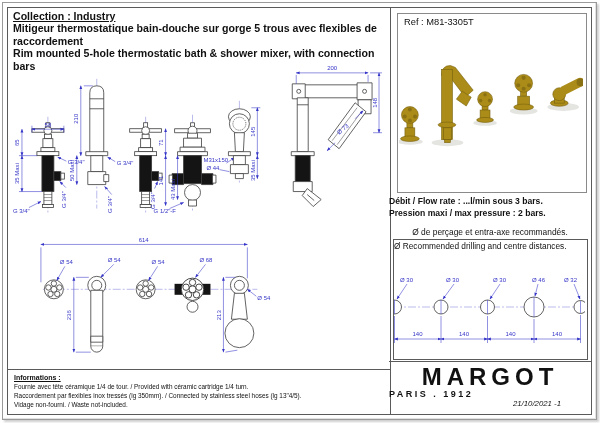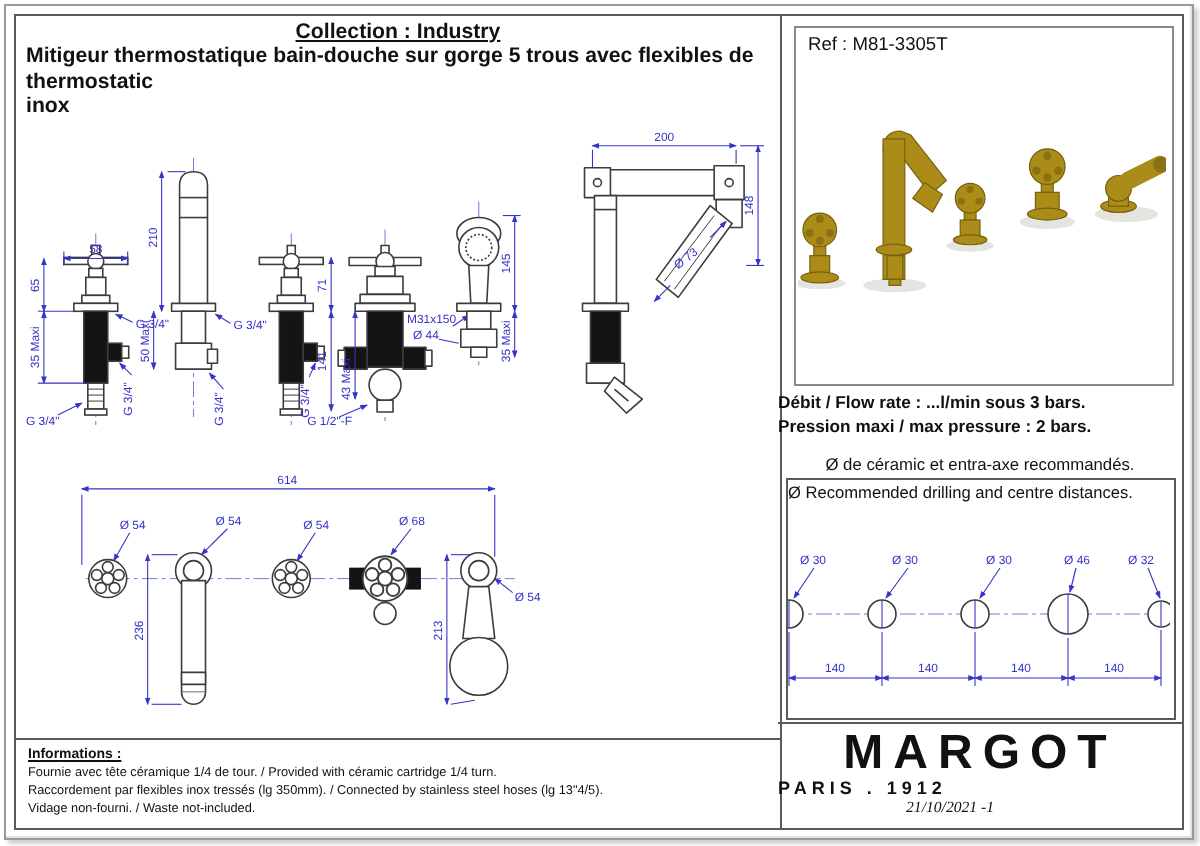--- a/index.html
+++ b/index.html
@@ -1,55 +1,56 @@
 <!DOCTYPE html>
 <html><head>
 <meta charset="utf-8">
 <style>
   html,body{margin:0;padding:0;}
   body{width:600px;height:423px;position:relative;background:#fff;font-family:"Liberation Sans",sans-serif;color:#111;}
   .frame{position:absolute;left:2px;top:2px;width:593px;height:416px;border:1px solid #9a9a9a;background:#fff;box-shadow:2px 2px 2px #cfcfcf, inset -1px -1px 0 #e2e2e2;}
   .left-col{position:absolute;left:4px;top:4px;width:382px;height:406px;border:1px solid #5a5a5a;}
   .right-col{position:absolute;left:386px;top:4px;width:202px;height:406px;border:1px solid #5a5a5a;border-left:0;}
   .title-block{padding:2px 5px 0 5px;font-size:10.6px;font-weight:bold;line-height:12.4px;}
-  .u{text-decoration:underline;text-align:center;}
+  .u{text-decoration:underline;}
   .dwg{position:absolute;left:0;top:49px;width:382px;height:316px;}
   .info{position:absolute;left:0;right:0;bottom:0;height:41px;border-top:1px solid #5a5a5a;padding:3px 6px 0 6px;font-size:6.4px;line-height:9px;}
   .info-h{font-weight:bold;text-decoration:underline;font-size:7px;}
   .ref-box{position:absolute;left:8px;top:5px;width:188px;height:178px;border:1px solid #8a8a8a;}
   .ref-label{padding:3px 6px;font-size:9.3px;}
   .product-svg{position:absolute;left:1px;top:22px;width:184px;height:152px;}
   .flow{position:absolute;top:188px;left:0;width:100%;font-size:8.6px;font-weight:bold;line-height:11.5px;}
   .fr-line{position:absolute;top:219px;left:0;width:100%;text-align:center;font-size:8.4px;}
   .drill-box{position:absolute;top:231px;left:4px;width:193px;height:119px;border:1px solid #5a5a5a;}
   .drill-en{font-size:8.3px;padding-top:1px;}
   .drill-svg{position:absolute;left:0;top:17px;width:191px;height:96px;}
   .brand{position:absolute;left:0;right:0;bottom:1px;height:51px;border-top:1px solid #5a5a5a;}
   .brand-name{text-align:center;font-size:24px;font-weight:bold;letter-spacing:5px;line-height:25px;margin-top:2px;}
   .brand-sub{font-size:9px;font-weight:bold;letter-spacing:2.5px;}
-  .brand-date{text-align:center;font-size:7.8px;font-style:italic;padding-right:30px;font-family:Liberation Serif, serif;}
+  .brand-date{text-align:right;font-size:7.8px;font-style:italic;padding-right:30px;}
   svg text{font-family:"Liberation Sans",sans-serif;font-size:6px;fill:#3535c8;}
   .p{stroke:#3c3c3c;stroke-width:0.8;fill:#fff;stroke-linejoin:round;}
   .d{stroke:#3535c8;stroke-width:0.55;fill:none;}
   .cl{stroke:#3535c8;stroke-width:0.4;fill:none;stroke-dasharray:8 2 2 2;opacity:0.85;}
   .gold{fill:#ac8c18;stroke:#75600e;stroke-width:0.6;}
   .gold-dk{fill:#8a7113;stroke:none;}
   .shadow{fill:#e4e4e1;stroke:none;}
 </style>
 </head>
 <body>
 
 <div class="frame">
 
   <div class="left-col">
     <div class="title-block">
       <div class="u">Collection : Industry</div>
       <div>Mitigeur thermostatique bain-douche sur gorge 5 trous avec flexibles de</div>
-      <div>thermostatic</div>
-      <div>inox</div>
+      <div>raccordement</div>
+      <div>Rim mounted 5-hole thermostatic bath &amp; shower mixer, with connection</div>
+      <div>bars</div>
     </div>
 
     <svg class="dwg" viewBox="0 0 383 313">
       <defs>
         <marker id="ar" viewBox="0 0 8 8" refX="7" refY="4" markerWidth="7" markerHeight="7" orient="auto-start-reverse">
           <path d="M0,1L8,4L0,7z" fill="#3535c8"></path>
         </marker>
         <g id="vf" stroke="#3c3c3c" stroke-width="0.8" fill="#fff">
           <rect x="-16" y="-27" width="32" height="3.5"></rect>
           <rect x="-2" y="-33" width="4" height="6"></rect>
@@ -324,21 +325,21 @@
           <circle class="gold-dk" cx="183.5" cy="45" r="4"></circle>
         </g>
       </svg>
     </div>
 
     <div class="flow">
       <div>Débit / Flow rate : ...l/min sous 3 bars.</div>
       <div>Pression maxi / max pressure : 2 bars.</div>
     </div>
 
-    <div class="fr-line">Ø de céramic et entra-axe recommandés.</div>
+    <div class="fr-line">Ø de perçage et entra-axe recommandés.</div>
 
     <div class="drill-box">
       <div class="drill-en">Ø Recommended drilling and centre distances.</div>
       <svg class="drill-svg" viewBox="0 0 191 96">
         <defs>
           <marker id="ar2" viewBox="0 0 8 8" refX="7" refY="4" markerWidth="7" markerHeight="7" orient="auto-start-reverse">
             <path d="M0,1L8,4L0,7z" fill="#3535c8"></path>
           </marker>
         </defs>
         <line class="cl" x1="0" y1="50" x2="191" y2="50"></line>

